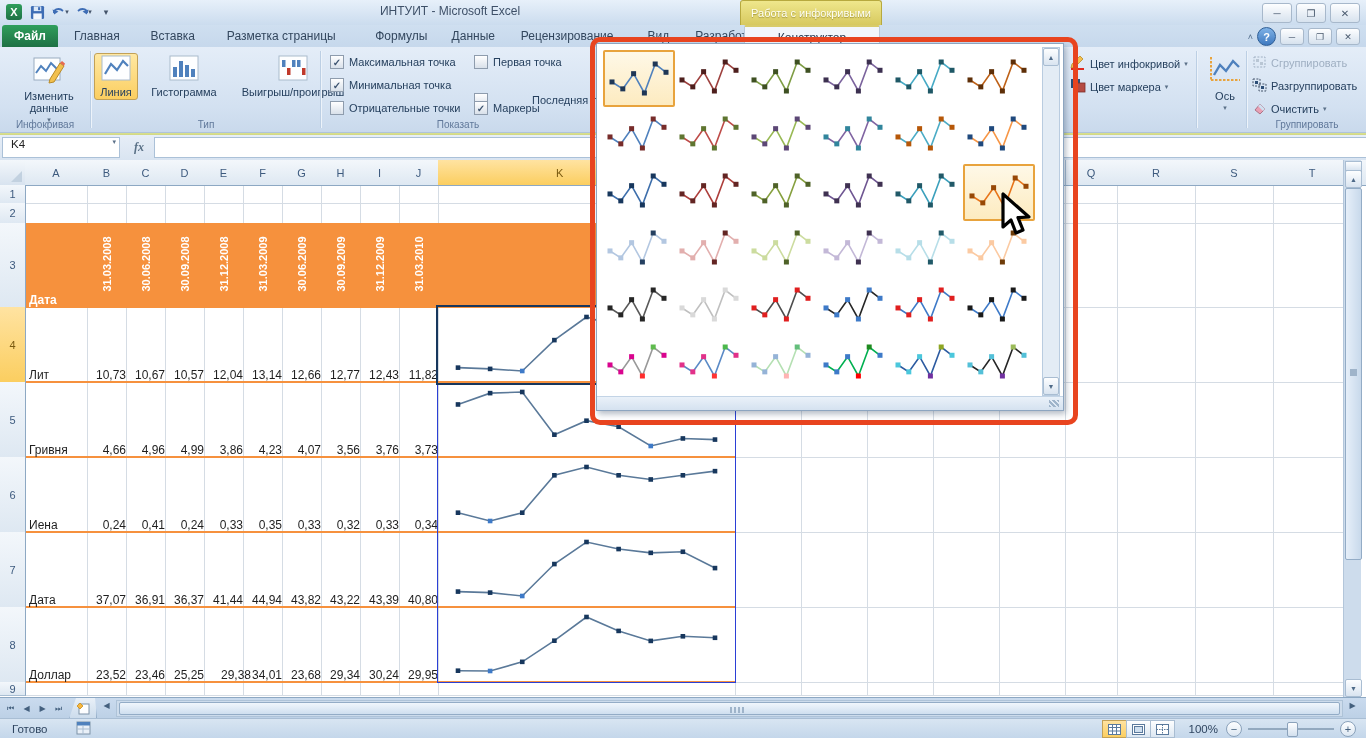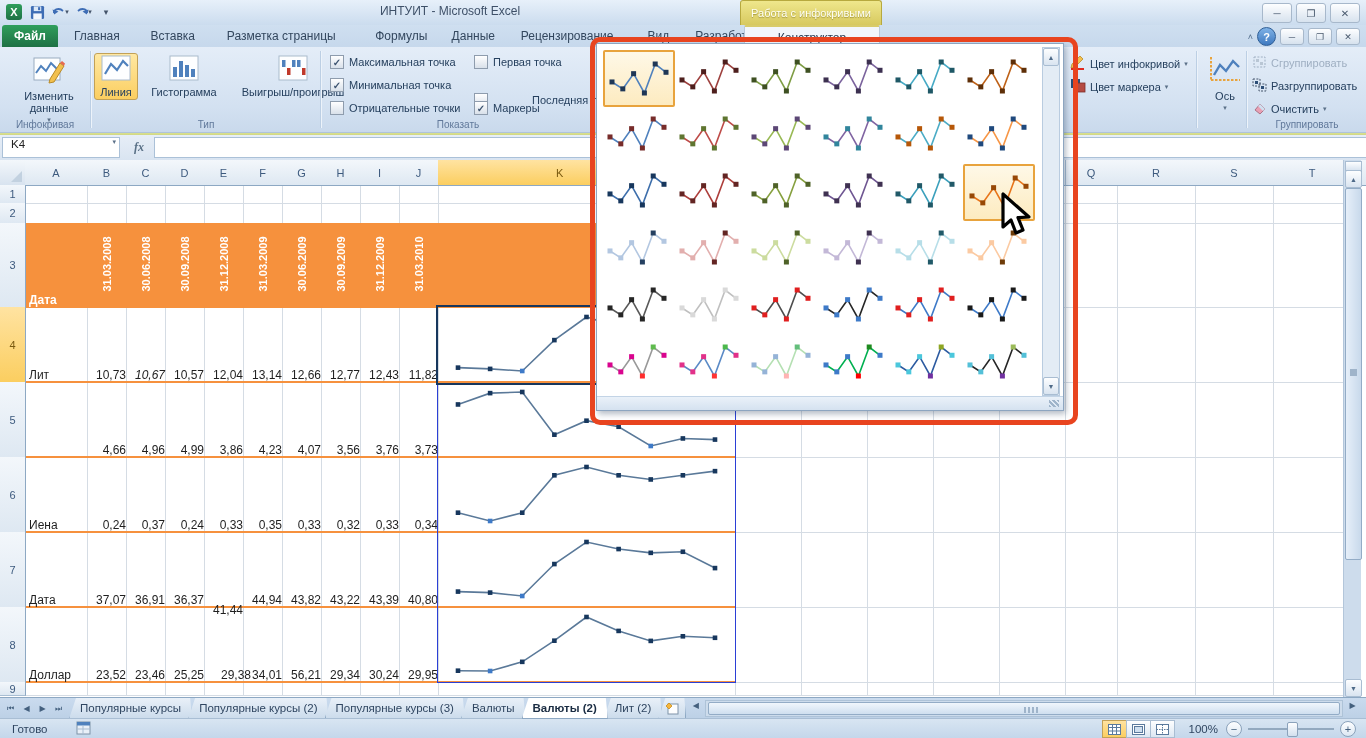--- a/index.html
+++ b/index.html
@@ -440,40 +440,41 @@
         <span>30.09.2009</span>
       </div>
       <div class="datecell" style="left: 360px; top: 63px; width: 39px; height: 82px;">
         <span>31.12.2009</span>
       </div>
       <div class="datecell" style="left: 399px; top: 63px; width: 39px; height: 82px;">
         <span>31.03.2010</span>
       </div>
       <div class="celll" style="left: 25px; top: 147px; width: 62px; height: 75px;">Лит</div>
       <div class="cellv" style="left: 87px; top: 147px; width: 39px; height: 75px;">10,73</div>
-      <div class="cellv" style="left: 126px; top: 147px; width: 39px; height: 75px; font-style: italic;">10,67</div>
+      <div class="cellv" style="left: 126px; top: 147px; width: 39px; height: 75px;">10,67</div>
       <div class="cellv" style="left: 165px; top: 147px; width: 39px; height: 75px;">10,57</div>
       <div class="cellv" style="left: 204px; top: 147px; width: 39px; height: 75px;">12,04</div>
       <div class="cellv" style="left: 243px; top: 147px; width: 39px; height: 75px;">13,14</div>
       <div class="cellv" style="left: 282px; top: 147px; width: 39px; height: 75px;">12,66</div>
       <div class="cellv" style="left: 321px; top: 147px; width: 39px; height: 75px;">12,77</div>
       <div class="cellv" style="left: 360px; top: 147px; width: 39px; height: 75px;">12,43</div>
       <div class="cellv" style="left: 399px; top: 147px; width: 39px; height: 75px;">11,82</div>
       <div style="position: absolute; left: 438px; top: 147px; width: 297px; height: 75px;"><svg width="297" height="75">
           <polyline points="20,60.63813229571984 52.125,61.89883268482491 84.25,64 116.375,33.1128404669261 148.5,10 180.625,20.085603112840474 212.75,17.774319066147882 244.875,24.91828793774321 277,37.735408560311285" fill="none" stroke="#5A7999" stroke-width="1.6"></polyline>
           <rect x="17.7" y="58.338132295719845" width="4.6" height="4.6" fill="#17375D"></rect>
           <rect x="49.825" y="59.59883268482491" width="4.6" height="4.6" fill="#17375D"></rect>
           <rect x="81.95" y="61.7" width="4.6" height="4.6" fill="#3E7AC8"></rect>
           <rect x="114.075" y="30.8128404669261" width="4.6" height="4.6" fill="#17375D"></rect>
           <rect x="146.2" y="7.7" width="4.6" height="4.6" fill="#17375D"></rect>
           <rect x="178.325" y="17.785603112840473" width="4.6" height="4.6" fill="#17375D"></rect>
           <rect x="210.45" y="15.474319066147881" width="4.6" height="4.6" fill="#17375D"></rect>
           <rect x="242.575" y="22.618287937743208" width="4.6" height="4.6" fill="#17375D"></rect>
           <rect x="274.7" y="35.43540856031129" width="4.6" height="4.6" fill="#17375D"></rect>
         </svg></div>
+      <div class="celll" style="left: 25px; top: 222px; width: 62px; height: 75px;">Гривня</div>
       <div class="cellv" style="left: 87px; top: 222px; width: 39px; height: 75px;">4,66</div>
       <div class="cellv" style="left: 126px; top: 222px; width: 39px; height: 75px;">4,96</div>
       <div class="cellv" style="left: 165px; top: 222px; width: 39px; height: 75px;">4,99</div>
       <div class="cellv" style="left: 204px; top: 222px; width: 39px; height: 75px;">3,86</div>
       <div class="cellv" style="left: 243px; top: 222px; width: 39px; height: 75px;">4,23</div>
       <div class="cellv" style="left: 282px; top: 222px; width: 39px; height: 75px;">4,07</div>
       <div class="cellv" style="left: 321px; top: 222px; width: 39px; height: 75px;">3,56</div>
       <div class="cellv" style="left: 360px; top: 222px; width: 39px; height: 75px;">3,76</div>
       <div class="cellv" style="left: 399px; top: 222px; width: 39px; height: 75px;">3,73</div>
       <div style="position: absolute; left: 438px; top: 222px; width: 297px; height: 75px;"><svg width="297" height="75">
@@ -483,21 +484,21 @@
           <rect x="81.95" y="7.7" width="4.6" height="4.6" fill="#17375D"></rect>
           <rect x="114.075" y="50.37132867132868" width="4.6" height="4.6" fill="#17375D"></rect>
           <rect x="146.2" y="36.39930069930069" width="4.6" height="4.6" fill="#17375D"></rect>
           <rect x="178.325" y="42.441258741258736" width="4.6" height="4.6" fill="#17375D"></rect>
           <rect x="210.45" y="61.7" width="4.6" height="4.6" fill="#3E7AC8"></rect>
           <rect x="242.575" y="54.147552447552464" width="4.6" height="4.6" fill="#17375D"></rect>
           <rect x="274.7" y="55.28041958041958" width="4.6" height="4.6" fill="#17375D"></rect>
         </svg></div>
       <div class="celll" style="left: 25px; top: 297px; width: 62px; height: 75px;">Иена</div>
       <div class="cellv" style="left: 87px; top: 297px; width: 39px; height: 75px;">0,24</div>
-      <div class="cellv" style="left: 126px; top: 297px; width: 39px; height: 75px;">0,37</div>
+      <div class="cellv" style="left: 126px; top: 297px; width: 39px; height: 75px;">0,41</div>
       <div class="cellv" style="left: 165px; top: 297px; width: 39px; height: 75px;">0,24</div>
       <div class="cellv" style="left: 204px; top: 297px; width: 39px; height: 75px;">0,33</div>
       <div class="cellv" style="left: 243px; top: 297px; width: 39px; height: 75px;">0,35</div>
       <div class="cellv" style="left: 282px; top: 297px; width: 39px; height: 75px;">0,33</div>
       <div class="cellv" style="left: 321px; top: 297px; width: 39px; height: 75px;">0,32</div>
       <div class="cellv" style="left: 360px; top: 297px; width: 39px; height: 75px;">0,33</div>
       <div class="cellv" style="left: 399px; top: 297px; width: 39px; height: 75px;">0,34</div>
       <div style="position: absolute; left: 438px; top: 297px; width: 297px; height: 75px;"><svg width="297" height="75">
           <polyline points="20,55.6923076923077 52.125,64 84.25,55.6923076923077 116.375,18.307692307692292 148.5,10 180.625,18.307692307692292 212.75,22.461538461538453 244.875,18.307692307692292 277,14.153846153846136" fill="none" stroke="#5A7999" stroke-width="1.6"></polyline>
           <rect x="17.7" y="53.3923076923077" width="4.6" height="4.6" fill="#17375D"></rect>
@@ -507,21 +508,21 @@
           <rect x="146.2" y="7.7" width="4.6" height="4.6" fill="#17375D"></rect>
           <rect x="178.325" y="16.00769230769229" width="4.6" height="4.6" fill="#17375D"></rect>
           <rect x="210.45" y="20.161538461538452" width="4.6" height="4.6" fill="#17375D"></rect>
           <rect x="242.575" y="16.00769230769229" width="4.6" height="4.6" fill="#17375D"></rect>
           <rect x="274.7" y="11.853846153846135" width="4.6" height="4.6" fill="#17375D"></rect>
         </svg></div>
       <div class="celll" style="left: 25px; top: 372px; width: 62px; height: 75px;">Дата</div>
       <div class="cellv" style="left: 87px; top: 372px; width: 39px; height: 75px; text-align: center;">37,07</div>
       <div class="cellv" style="left: 126px; top: 372px; width: 39px; height: 75px;">36,91</div>
       <div class="cellv" style="left: 165px; top: 372px; width: 39px; height: 75px;">36,37</div>
-      <div class="cellv" style="left: 204px; top: 382px; width: 39px; height: 75px;">41,44</div>
+      <div class="cellv" style="left: 204px; top: 372px; width: 39px; height: 75px;">41,44</div>
       <div class="cellv" style="left: 243px; top: 372px; width: 39px; height: 75px;">44,94</div>
       <div class="cellv" style="left: 282px; top: 372px; width: 39px; height: 75px;">43,82</div>
       <div class="cellv" style="left: 321px; top: 372px; width: 39px; height: 75px;">43,22</div>
       <div class="cellv" style="left: 360px; top: 372px; width: 39px; height: 75px;">43,39</div>
       <div class="cellv" style="left: 399px; top: 372px; width: 39px; height: 75px;">40,80</div>
       <div style="position: absolute; left: 438px; top: 372px; width: 297px; height: 75px;"><svg width="297" height="75">
           <polyline points="20,59.58926487747956 52.125,60.59743290548425 84.25,64 116.375,32.0536756126021 148.5,10 180.625,17.057176196032657 212.75,20.837806301050165 244.875,19.766627771295198 277,36.08634772462077" fill="none" stroke="#5A7999" stroke-width="1.6"></polyline>
           <rect x="17.7" y="57.28926487747956" width="4.6" height="4.6" fill="#17375D"></rect>
           <rect x="49.825" y="58.29743290548425" width="4.6" height="4.6" fill="#17375D"></rect>
           <rect x="81.95" y="61.7" width="4.6" height="4.6" fill="#3E7AC8"></rect>
@@ -531,21 +532,21 @@
           <rect x="210.45" y="18.537806301050164" width="4.6" height="4.6" fill="#17375D"></rect>
           <rect x="242.575" y="17.466627771295197" width="4.6" height="4.6" fill="#17375D"></rect>
           <rect x="274.7" y="33.786347724620775" width="4.6" height="4.6" fill="#17375D"></rect>
         </svg></div>
       <div class="celll" style="left: 25px; top: 447px; width: 62px; height: 75px;">Доллар</div>
       <div class="cellv" style="left: 87px; top: 447px; width: 39px; height: 75px;">23,52</div>
       <div class="cellv" style="left: 126px; top: 447px; width: 39px; height: 75px;">23,46</div>
       <div class="cellv" style="left: 165px; top: 447px; width: 39px; height: 75px;">25,25</div>
       <div class="cellv" style="left: 204px; top: 447px; width: 39px; height: 75px; padding-left: 8px;">29,38</div>
       <div class="cellv" style="left: 243px; top: 447px; width: 39px; height: 75px;">34,01</div>
-      <div class="cellv" style="left: 282px; top: 447px; width: 39px; height: 75px;">56,21</div>
+      <div class="cellv" style="left: 282px; top: 447px; width: 39px; height: 75px;">23,68</div>
       <div class="cellv" style="left: 321px; top: 447px; width: 39px; height: 75px;">29,34</div>
       <div class="cellv" style="left: 360px; top: 447px; width: 39px; height: 75px;">30,24</div>
       <div class="cellv" style="left: 399px; top: 447px; width: 39px; height: 75px;">29,95</div>
       <div style="position: absolute; left: 438px; top: 447px; width: 297px; height: 75px;"><svg width="297" height="75">
           <polyline points="20,63.69289099526067 52.125,64 84.25,54.837914691943126 116.375,33.698578199052136 148.5,10 180.625,23.922274881516586 212.75,33.90331753554502 244.875,29.29668246445498 277,30.781042654028436" fill="none" stroke="#5A7999" stroke-width="1.6"></polyline>
           <rect x="17.7" y="61.39289099526067" width="4.6" height="4.6" fill="#17375D"></rect>
           <rect x="49.825" y="61.7" width="4.6" height="4.6" fill="#3E7AC8"></rect>
           <rect x="81.95" y="52.53791469194313" width="4.6" height="4.6" fill="#17375D"></rect>
           <rect x="114.075" y="31.398578199052135" width="4.6" height="4.6" fill="#17375D"></rect>
           <rect x="146.2" y="7.7" width="4.6" height="4.6" fill="#17375D"></rect>
@@ -566,28 +567,20 @@
       </div>
     </div>
 
   <div id="tabbar">
     <div class="nav">
       <div class="navb">⏮</div>
       <div class="navb">◀</div>
       <div class="navb">▶</div>
       <div class="navb">⏭</div>
     </div>
-    <div id="sheettabs" style="display:flex">
-        <div class="stab">Популярные курсы</div>
-        <div class="stab">Популярные курсы (2)</div>
-        <div class="stab">Популярные курсы (3)</div>
-        <div class="stab">Валюты</div>
-        <div class="stab active">Валюты (2)</div>
-        <div class="stab">Лит (2)</div>
-      </div>
     <div class="stab" style="width:26px;padding:0">
       <svg width="15" height="13" viewBox="0 0 15 13">
           <rect x="3" y="2" width="10" height="10" fill="#FDFEFF" stroke="#7E93A8"></rect>
           <polygon points="4,1 7,4 4,7 1,4" fill="#F7B63E" stroke="#C98E1B" stroke-width=".8"></polygon>
         </svg>
     </div>
     <div class="hsep"></div>
     <div class="navb">◀</div>
     <div class="hscroll">
         <div class="hthumb">

